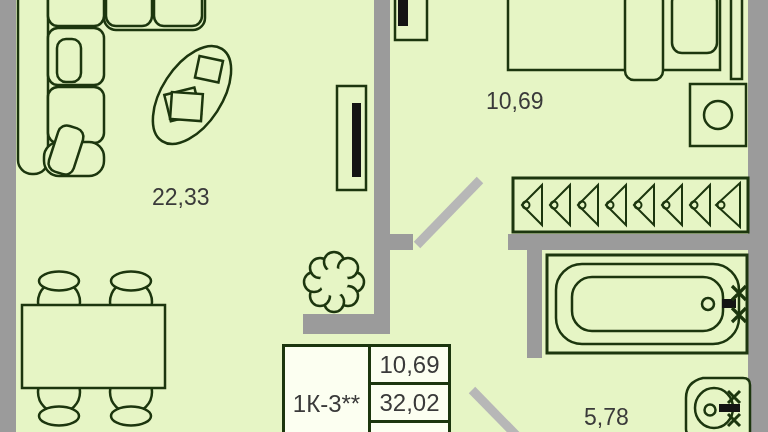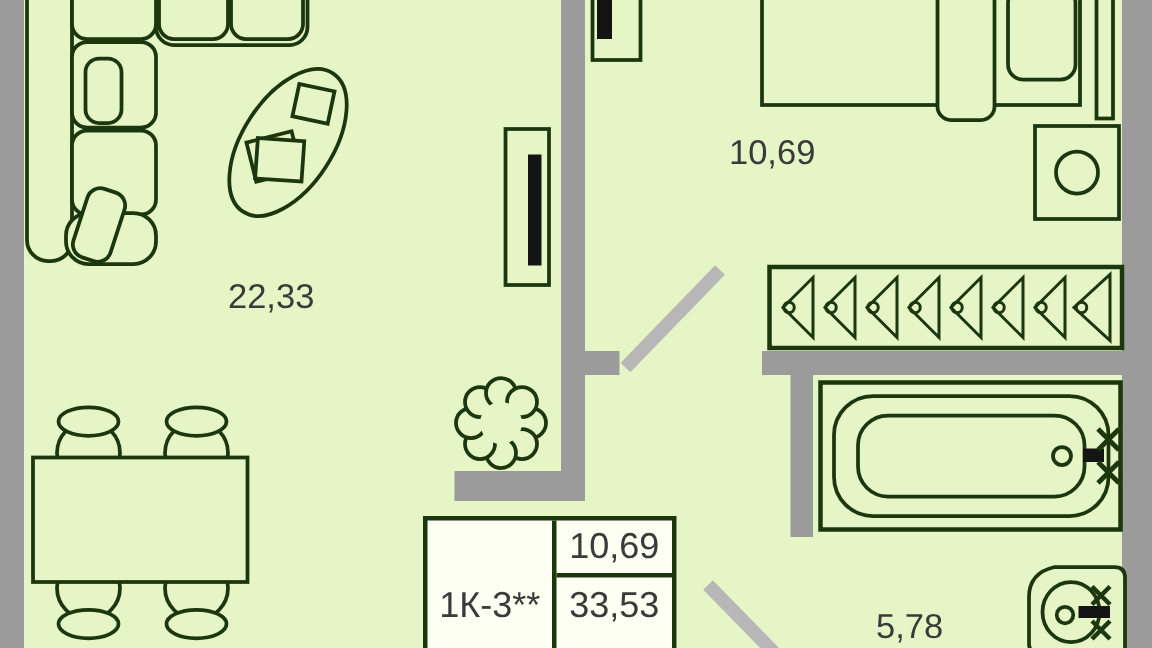--- a/index.html
+++ b/index.html
@@ -194,17 +194,18 @@
   </svg>
 
   <div class="lbl" style="left:152px;top:186px;">22,33</div>
   <div class="lbl" style="left:486px;top:90px;">10,69</div>
   <div class="lbl" style="left:584px;top:406px;">5,78</div>
 
   <div class="itable">
     <div class="unit">1К-3**</div>
     <div class="vals">
       <div class="vcell">10,69</div>
+      <div class="vcell">32,02</div>
       <div class="vcell">33,53</div>
     </div>
   </div>
 
 </div>
 
 </body></html>

